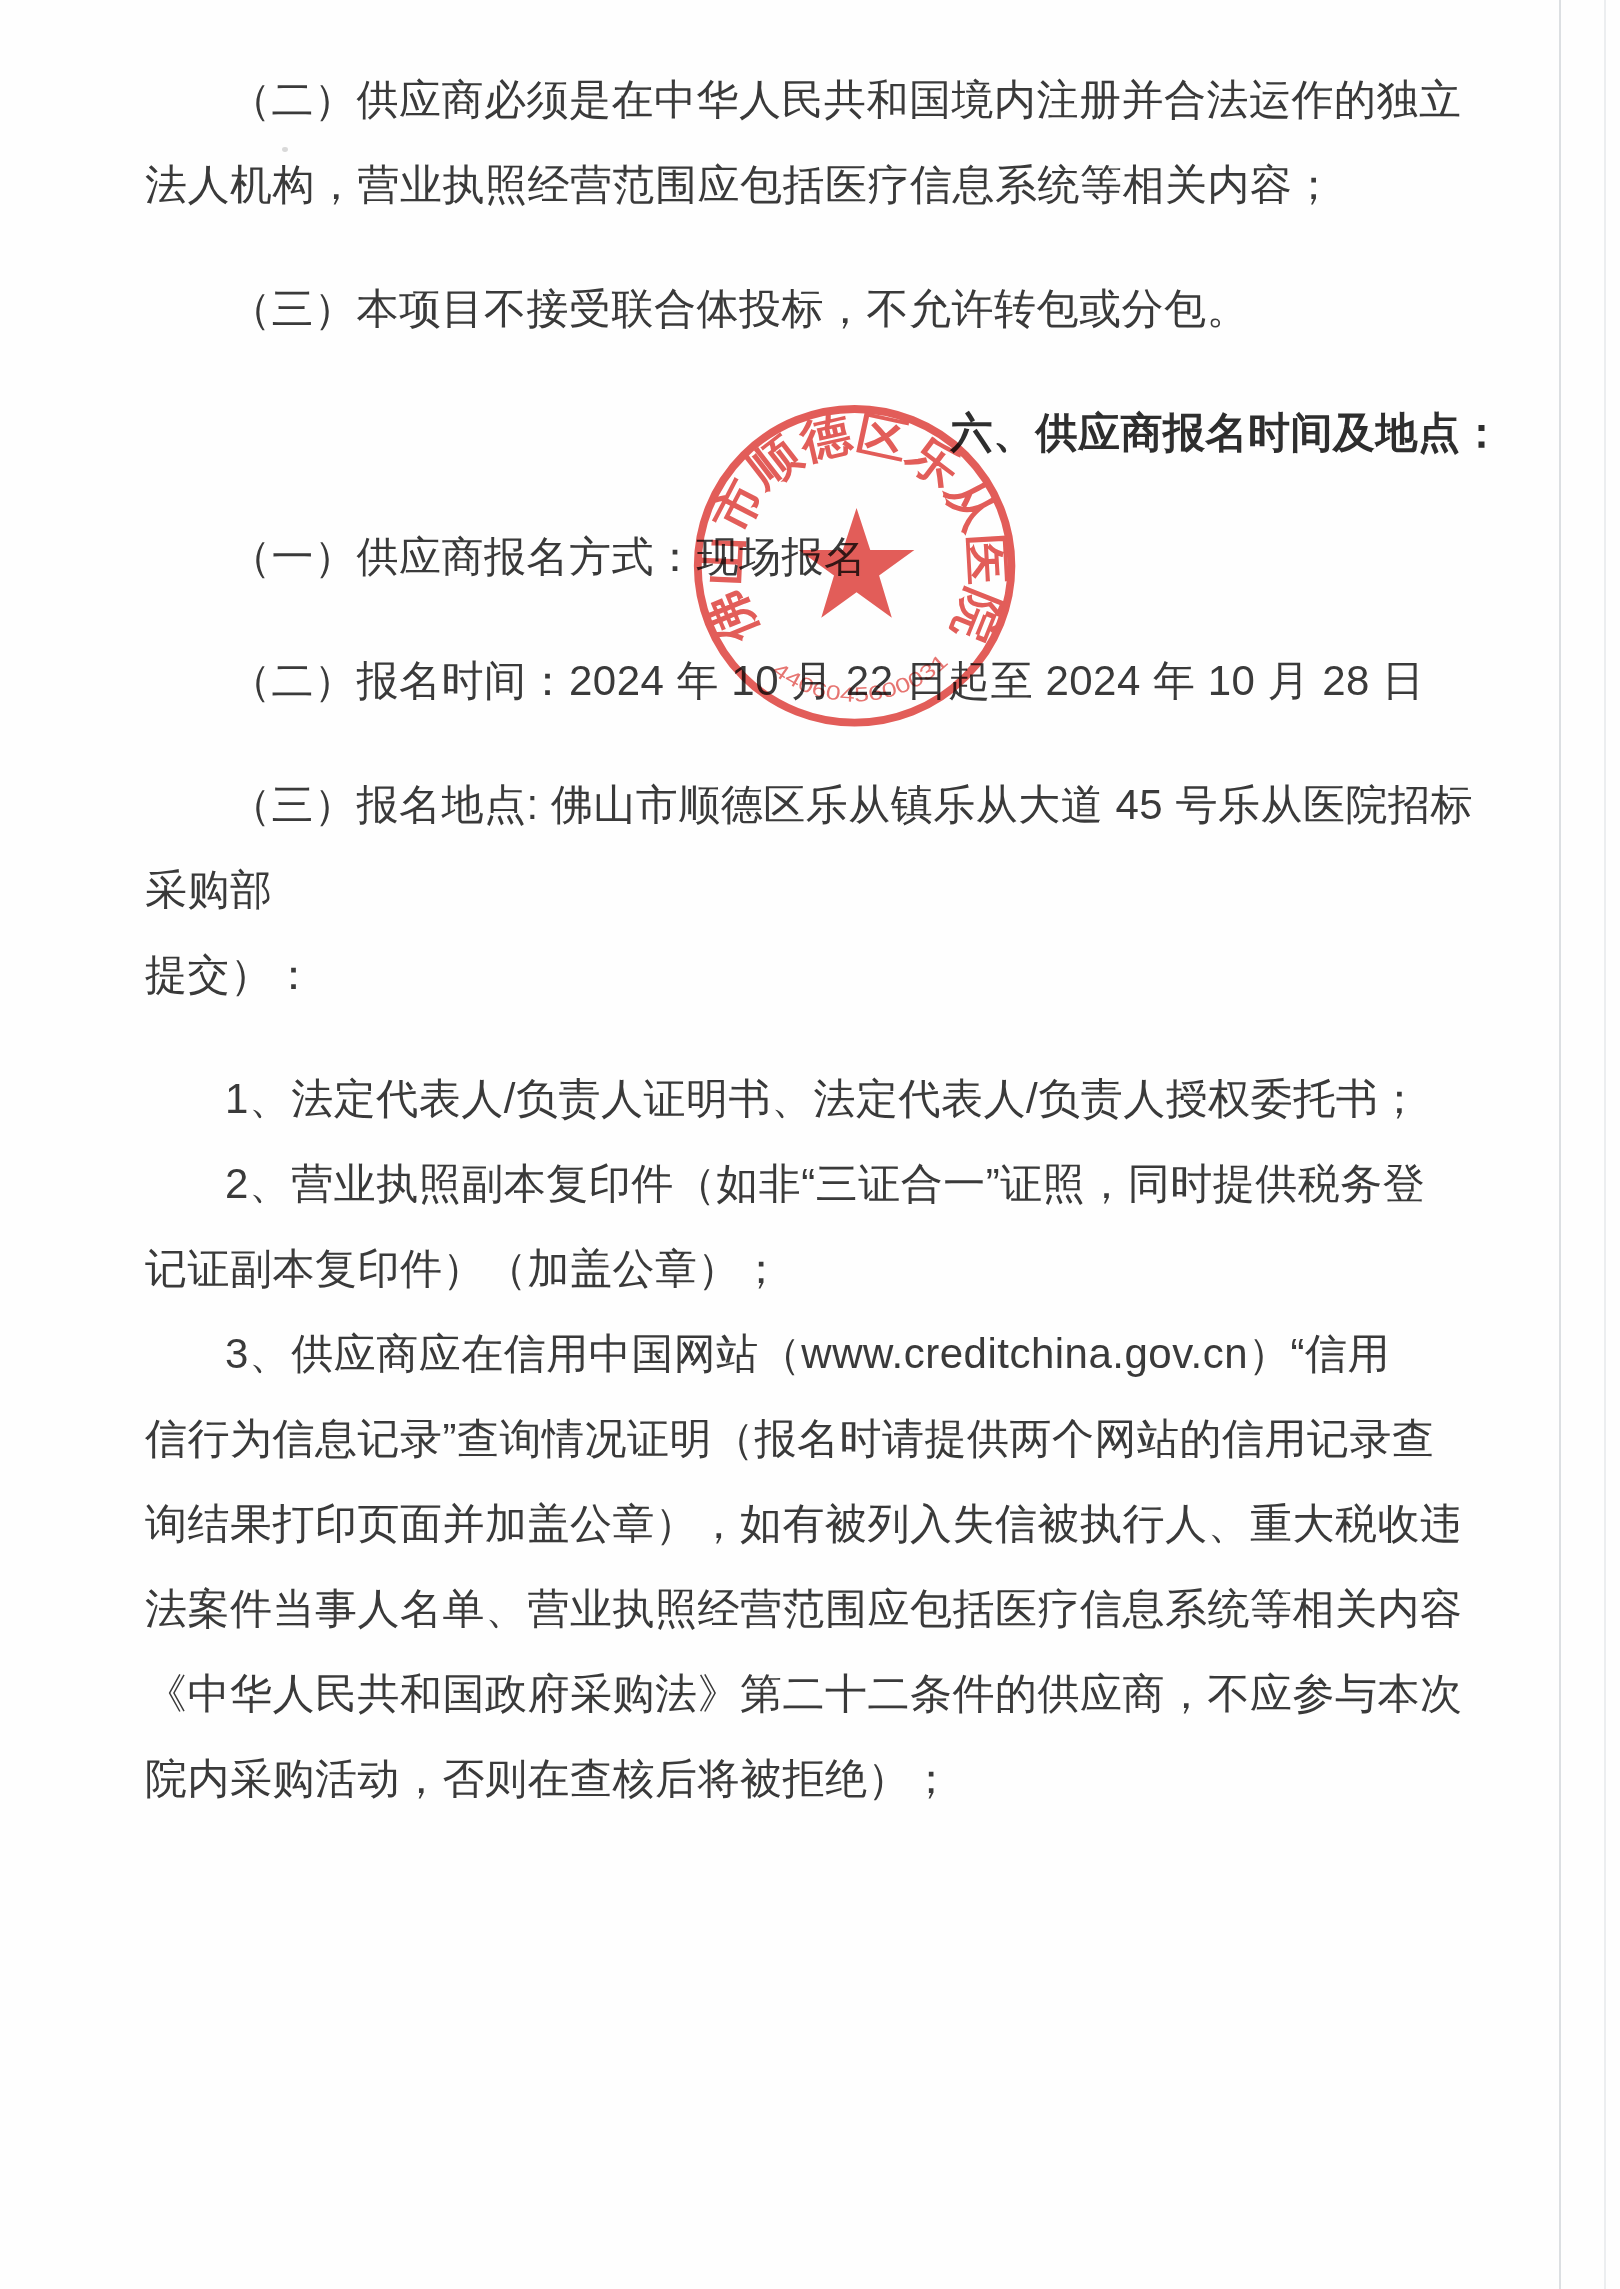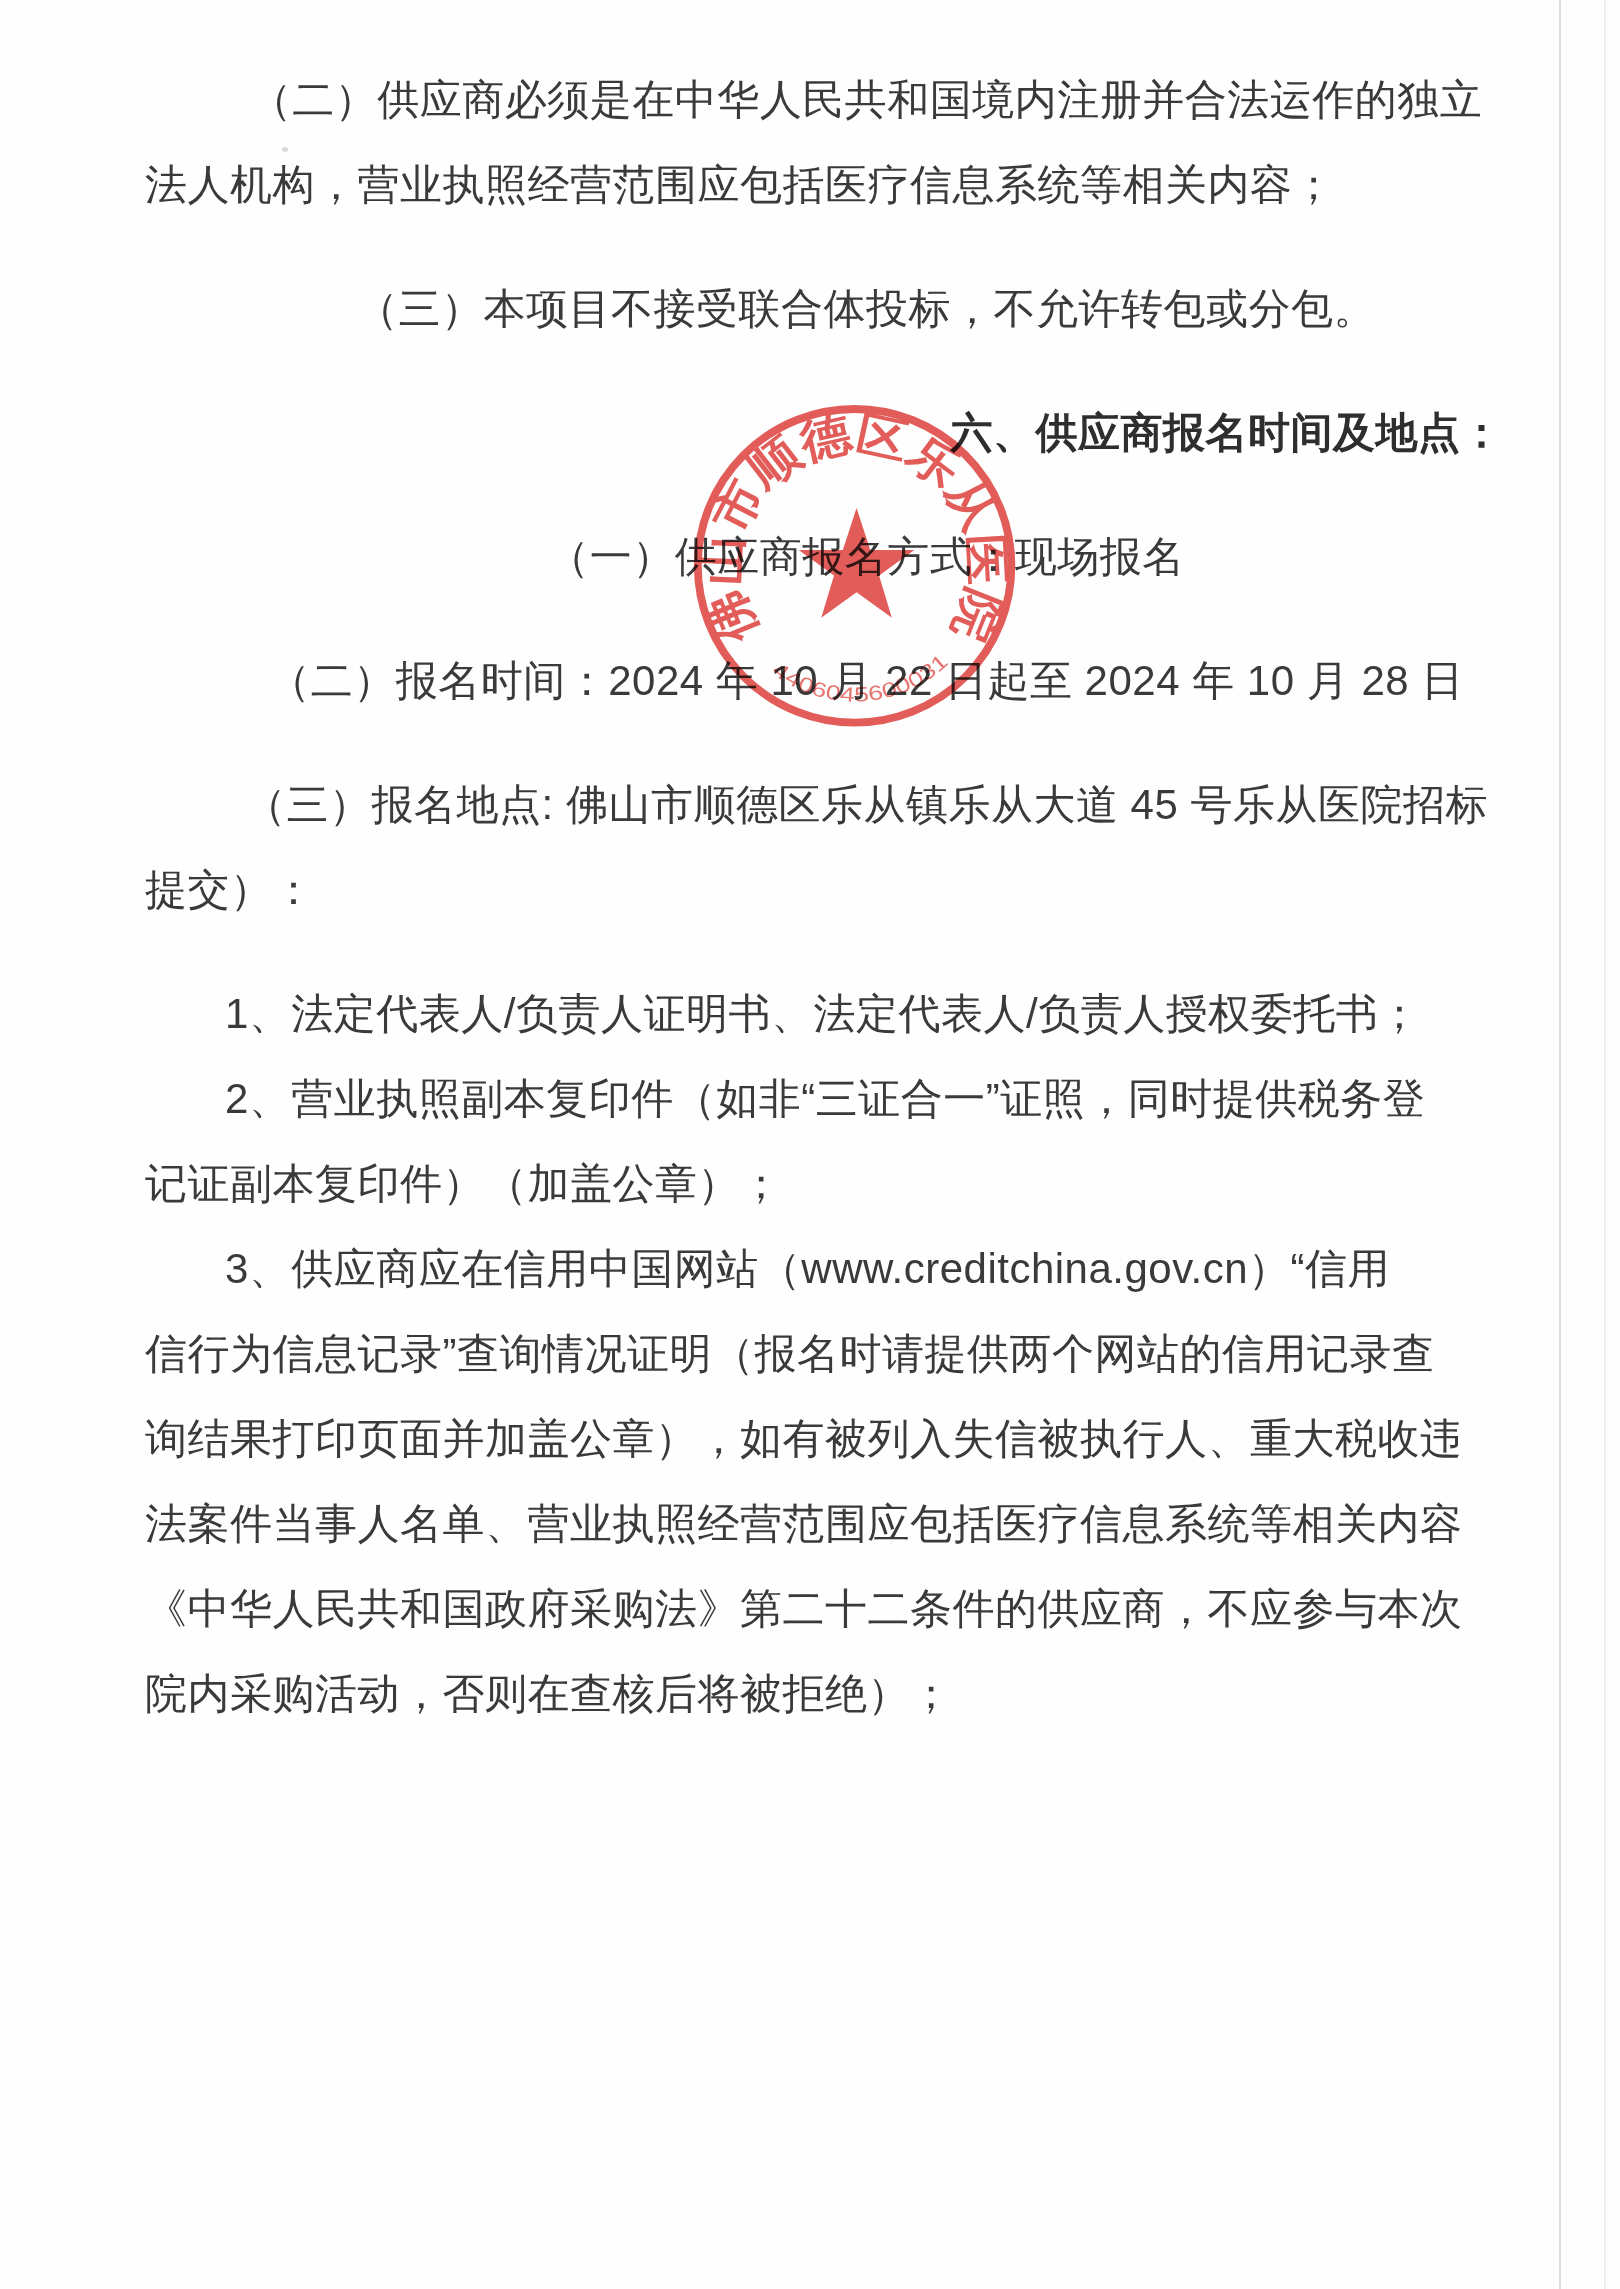--- a/index.html
+++ b/index.html
@@ -20,21 +20,21 @@
     font-size: 42px;
     color: #3a3a3a;
     letter-spacing: 0.5px;
   }
   .ln {
     line-height: 85px;
     height: 85px;
     white-space: nowrap;
   }
   .gap   { margin-top: 39px; }       
-  .ind   { padding-left: 84px; text-align: center; }     
+  .ind   { padding-left: 84px; }     
   .ind-h { padding-left: 56px; text-align: right; }     
   .ind-n { padding-left: 80px; }     
   .bold  { font-weight: bold; color: #2e2e2e; }
   
   .scanline-a, .scanline-b {
     position: absolute; top: 0; bottom: 0; width: 2px;
   }
   .scanline-a { left: 1559px; background: #dcdfe2; }
   .scanline-b { left: 1604px; background: #eceef0; }
   .speck {
@@ -57,20 +57,21 @@
 <div id="page">
 
   <div class="doc">
     <div class="ln ind">（二）供应商必须是在中华人民共和国境内注册并合法运作的独立</div>
     <div class="ln">法人机构，营业执照经营范围应包括医疗信息系统等相关内容；</div>
     <div class="ln ind gap">（三）本项目不接受联合体投标，不允许转包或分包。</div>
     <div class="ln ind-h gap bold">六、供应商报名时间及地点：</div>
     <div class="ln ind gap">（一）供应商报名方式：现场报名</div>
     <div class="ln ind gap">（二）报名时间：2024 年 10 月 22 日起至 2024 年 10 月 28 日</div>
     <div class="ln ind gap">（三）报名地点: 佛山市顺德区乐从镇乐从大道 45 号乐从医院招标</div>
+    <div class="ln">采购部</div>
     <div class="ln">提交）：</div>
     <div class="ln ind-n gap">1、法定代表人/负责人证明书、法定代表人/负责人授权委托书；</div>
     <div class="ln ind-n">2、营业执照副本复印件（如非“三证合一”证照，同时提供税务登</div>
     <div class="ln">记证副本复印件）（加盖公章）；</div>
     <div class="ln ind-n">3、供应商应在信用中国网站（www.creditchina.gov.cn）“信用</div>
     <div class="ln">信行为信息记录”查询情况证明（报名时请提供两个网站的信用记录查</div>
     <div class="ln">询结果打印页面并加盖公章），如有被列入失信被执行人、重大税收违</div>
     <div class="ln">法案件当事人名单、营业执照经营范围应包括医疗信息系统等相关内容</div>
     <div class="ln">《中华人民共和国政府采购法》第二十二条件的供应商，不应参与本次</div>
     <div class="ln">院内采购活动，否则在查核后将被拒绝）；</div>

